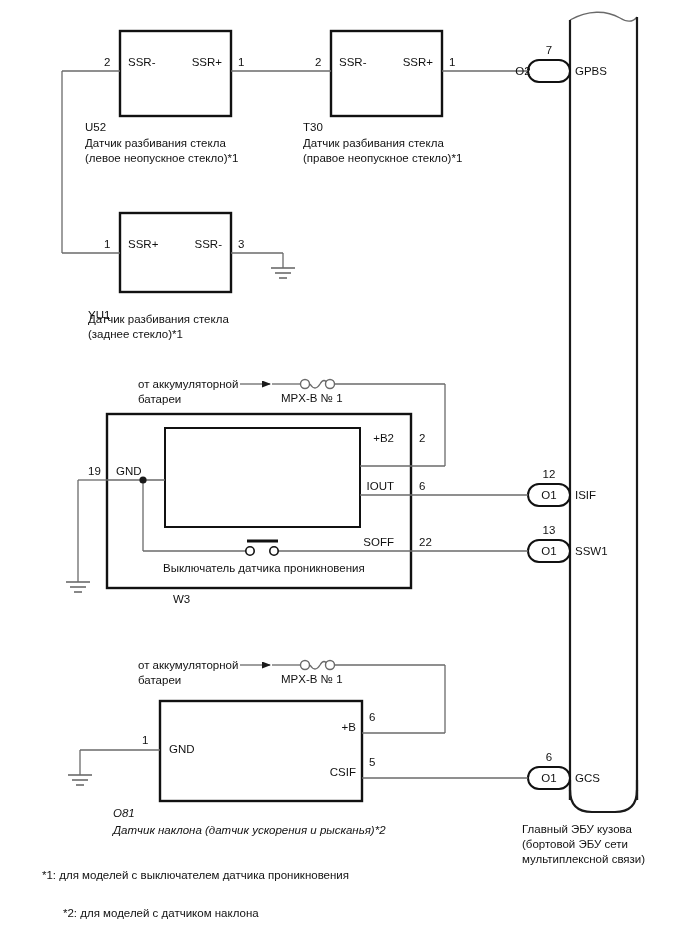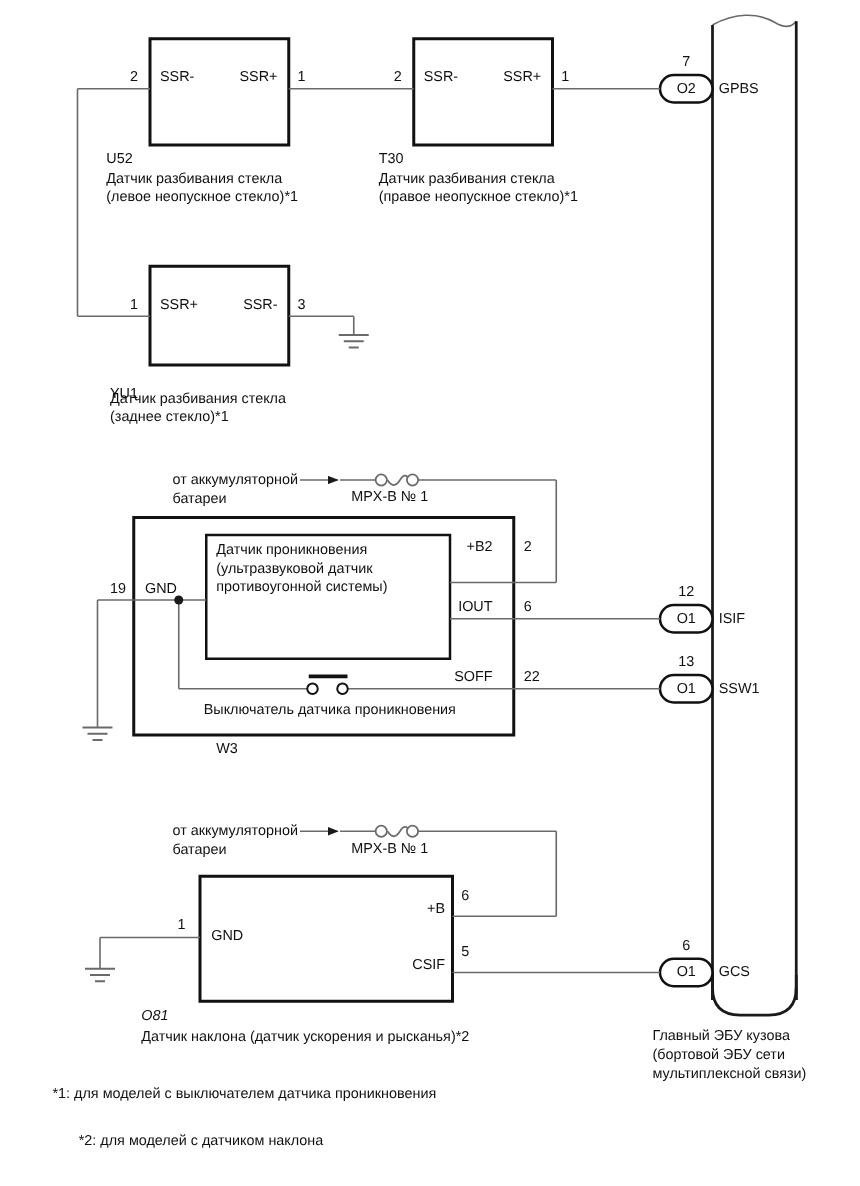--- a/index.html
+++ b/index.html
@@ -203,21 +203,21 @@
 
   <div class="txt pin" style="left:104px; top:237px;">1</div>
   <div class="txt" style="left:128px; top:237px;">SSR+</div>
   <div class="txt right" style="left:152px; top:237px; width:70px;">SSR-</div>
   <div class="txt pin" style="left:238px; top:237px;">3</div>
   <div class="txt" style="left:88px; top:308px;">YU1</div>
   <div class="txt multiline" style="left:88px; top:312px;">Датчик разбивания стекла
 (заднее стекло)*1</div>
 
   <div class="txt center" style="left:528px; top:43px; width:42px;">7</div>
-  <div class="txt center" style="left:528px; top:64px; width:42px;">O2</div>
+  <div class="txt center" style="left:502px; top:64px; width:42px;">O2</div>
   <div class="txt" style="left:575px; top:64px;">GPBS</div>
 
   <div class="txt center" style="left:528px; top:467px; width:42px;">12</div>
   <div class="txt center" style="left:528px; top:488px; width:42px;">O1</div>
   <div class="txt" style="left:575px; top:488px;">ISIF</div>
 
   <div class="txt center" style="left:528px; top:523px; width:42px;">13</div>
   <div class="txt center" style="left:528px; top:544px; width:42px;">O1</div>
   <div class="txt" style="left:575px; top:544px;">SSW1</div>
 
@@ -229,23 +229,20 @@
 (бортовой ЭБУ сети
 мультиплексной связи)</div>
 
   <div class="txt multiline" style="left:138px; top:377px;">от аккумуляторной
 батареи</div>
   <div class="txt" style="left:281px; top:391px;">MPX-B № 1</div>
 
   <div class="txt pin" style="left:88px; top:464px;">19</div>
   <div class="txt" style="left:116px; top:464px;">GND</div>
 
-  <div class="txt multiline" style="left:173px; top:433px; width:185px;">Датчик проникновения
-(ультразвуковой датчик
-противоугонной системы)</div>
 
   <div class="txt right" style="left:300px; top:431px; width:94px;">+B2</div>
   <div class="txt" style="left:419px; top:431px;">2</div>
 
   <div class="txt right" style="left:300px; top:479px; width:94px;">IOUT</div>
   <div class="txt" style="left:419px; top:479px;">6</div>
 
   <div class="txt right" style="left:300px; top:535px; width:94px;">SOFF</div>
   <div class="txt" style="left:419px; top:535px;">22</div>
 
@@ -260,18 +257,18 @@
   <div class="txt pin" style="left:142px; top:733px;">1</div>
   <div class="txt" style="left:169px; top:742px;">GND</div>
 
   <div class="txt right" style="left:268px; top:720px; width:88px;">+B</div>
   <div class="txt" style="left:369px; top:710px;">6</div>
 
   <div class="txt right" style="left:268px; top:765px; width:88px;">CSIF</div>
   <div class="txt" style="left:369px; top:755px;">5</div>
 
   <div class="txt" style="left:113px; top:806px;font-style:italic;">O81</div>
-  <div class="txt" style="left:113px; top:823px;">Датчик наклона (датчик ускорения и рысканья)*2</div>
+  <div class="txt" style="left:113px; top:823px;font-style:italic;">Датчик наклона (датчик ускорения и рысканья)*2</div>
 
   <div class="txt" style="left:42px; top:868px;">*1: для моделей с выключателем датчика проникновения</div>
   <div class="txt" style="left:42px; top:906px;margin-left:21px;">*2: для моделей с датчиком наклона</div>
 
 </div>
 
 </body></html>

